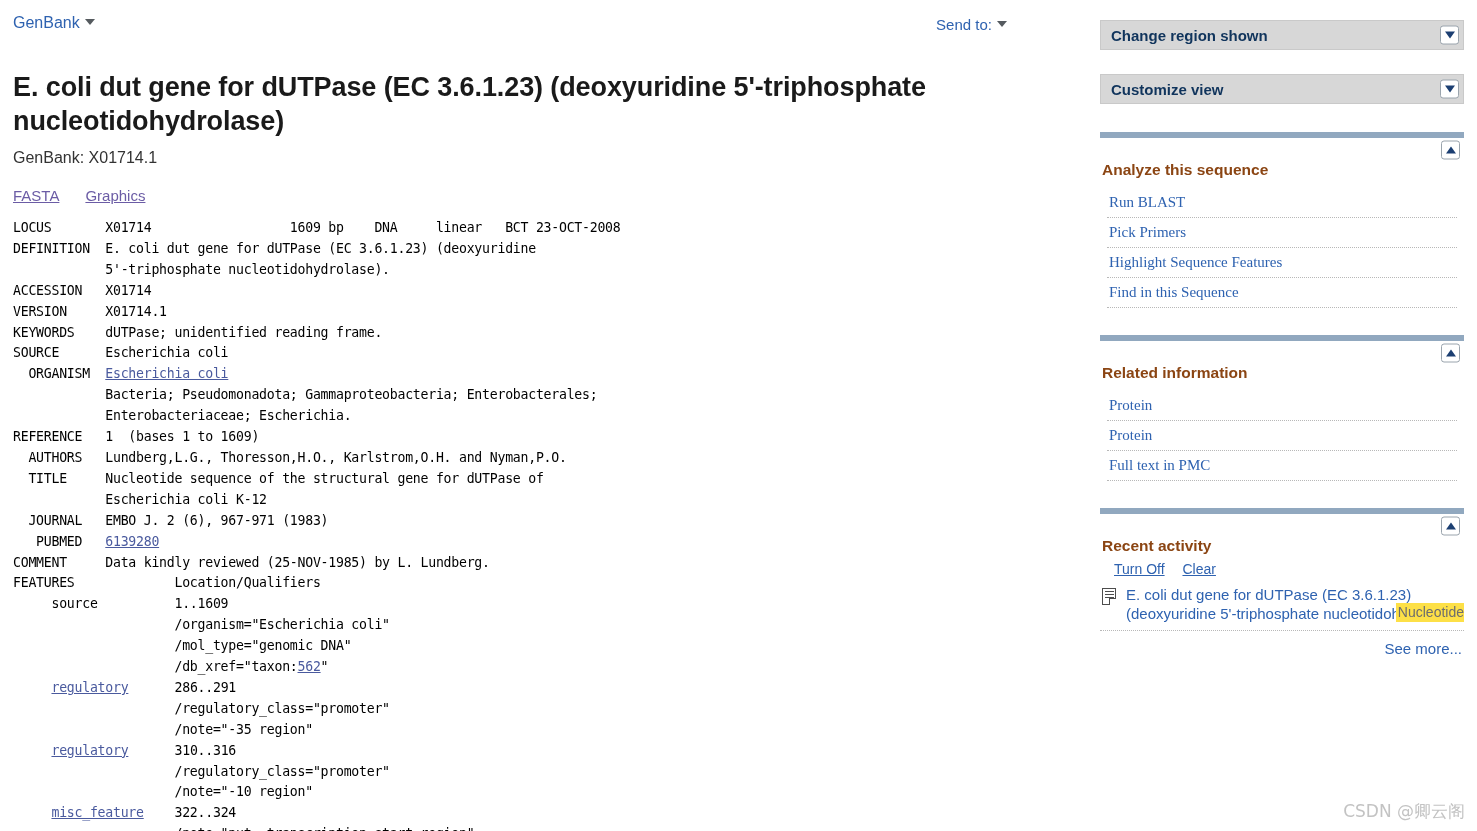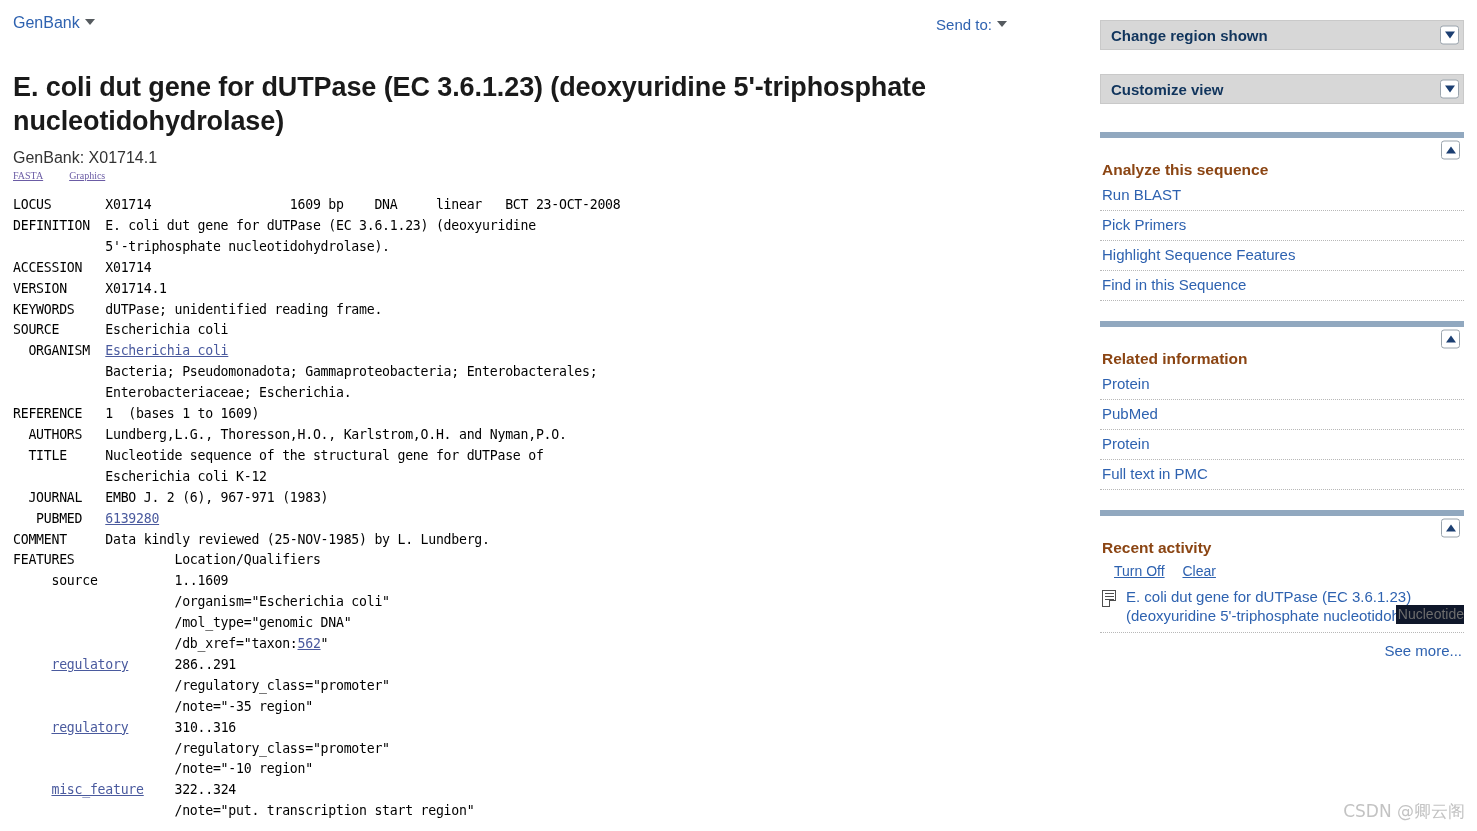--- a/index.html
+++ b/index.html
@@ -70,23 +70,22 @@
     color: #1a1a1a;
     letter-spacing: -0.1px;
     max-width: 960px;
   }
   .accession-line {
     margin-top: 11px;
     font-size: 16px;
     color: #333333;
   }
   .link-row {
-    margin-top: 3px;
-    font-size: 10px;
-    font-family: Liberation Serif, serif;
+    margin-top: 20px;
+    font-size: 15px;
   }
   .link-row a {
     color: #6b5ca5;
     text-decoration: underline;
     margin-right: 26px;
     cursor: pointer;
   }
 
   
   pre.gbff {
@@ -177,21 +176,21 @@
   }
   .portlet-head .ph-title {
     font-size: 15.5px;
     font-weight: bold;
     color: #8b4513;
   }
   .portlet-head .toggle-btn { right: 4px; top: 12px; }
 
   ul.portlet-list {
     list-style: none;
-    margin: 0; padding: 0;
+    margin: 7px; padding: 0; font-family: Liberation Serif, serif;
   }
   ul.portlet-list li {
     border-bottom: 1px dotted #b8b8b8;
     padding: 5px 0 6px 2px;
   }
   ul.portlet-list li a {
     font-size: 15px;
     color: #2e62b0;
     text-decoration: none;
     cursor: pointer;
@@ -251,21 +250,21 @@
     cursor: pointer;
     overflow: hidden;
     max-height: 40px;
     position: relative;
   }
   .ra-db {
     position: absolute;
     right: 0; bottom: 1px;
     font-size: 14px;
     color: #6d6d6d;
-    background: #0f172a;
+    background: #fde047;
     padding-left: 2px;
   }
   .ra-more {
     text-align: right;
     padding: 9px 2px 0 0;
     font-size: 15px;
   }
   .ra-more a {
     color: #2e62b0;
     text-decoration: none;
@@ -387,21 +386,20 @@
     <div class="portlet blue-portlet">
       <div class="blue-rule"></div>
       <div class="portlet-head">
         <span class="ph-title">Related information</span>
         <span class="toggle-btn">
           <span class="tri-up"></span>
         </span>
       </div>
       <ul class="portlet-list">
         <li><a>Protein</a></li>
-        <li><a>PubMed</a></li>
         <li><a>Protein</a></li>
         <li><a>Full text in PMC</a></li>
       </ul>
     </div>
 
     <div class="spacer-20"></div>
 
     <div class="portlet blue-portlet">
       <div class="blue-rule"></div>
       <div class="portlet-head">

